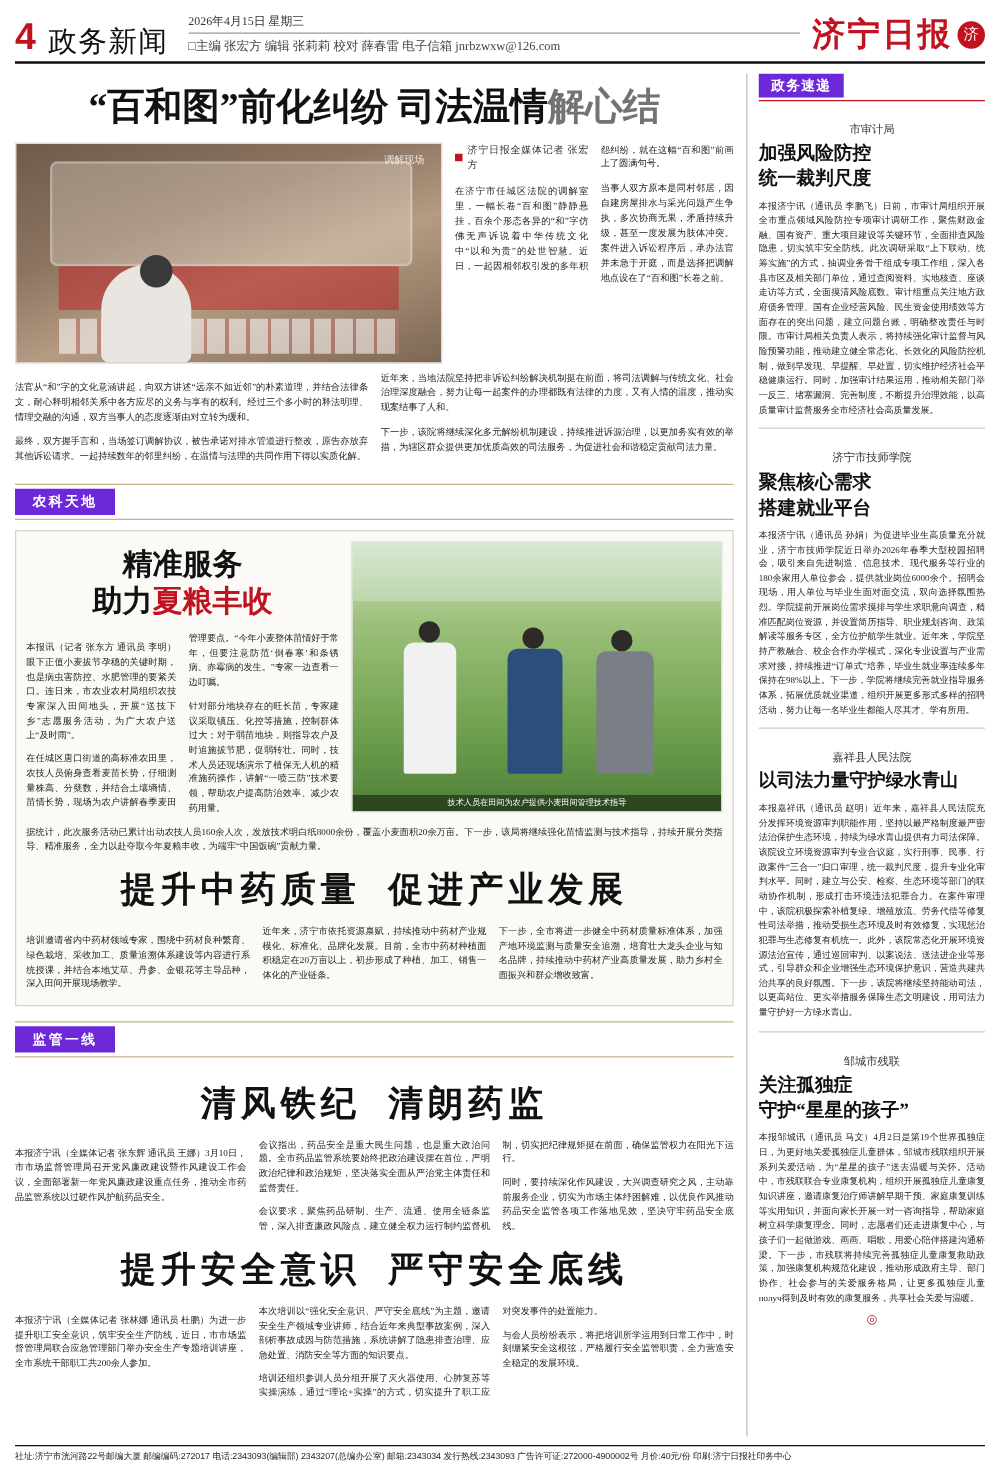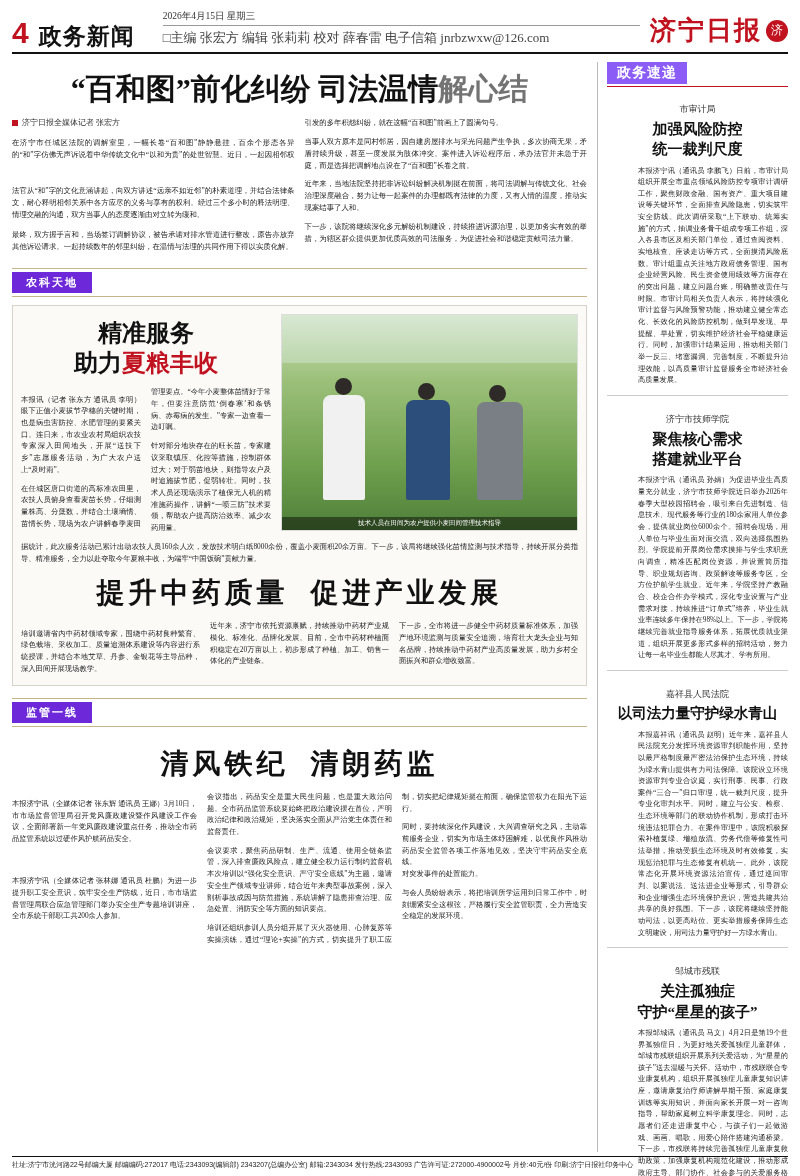--- a/index.html
+++ b/index.html
@@ -9,24 +9,24 @@
     font-family:"Liberation Serif", serif;
     color:#111;
     position:relative;
     overflow:hidden;
   }
   .page{position:relative;width:800px;height:1176px;box-sizing:border-box;padding:10px 12px 0 12px;}
 
   
   .masthead{display:flex;align-items:flex-end;gap:10px;border-bottom:2px solid #111;padding-bottom:4px;}
   .page-num{font-size:30px;font-weight:bold;color:#c1121f;line-height:1;font-family:"Liberation Sans",sans-serif;}
-  .sec-title{font-size:23px;font-weight:bold;letter-spacing:1px;line-height:1;}
-  .mh-meta{flex:1;display:flex;flex-direction:column;gap:3px;padding-bottom:1px;margin-left:18px;}
+  .sec-title{font-size:23px;font-weight:normal;letter-spacing:1px;line-height:1;}
+  .mh-meta{flex:1;display:flex;flex-direction:column;gap:3px;padding-bottom:1px;margin-left:6px;}
   .mh-date{font-size:9.5px;color:#333;border-bottom:1px solid #999;padding-bottom:2px;}
-  .mh-credits{font-size:13px;color:#444;}
+  .mh-credits{font-size:10px;color:#444;}
   .mh-right{display:flex;align-items:center;gap:4px;}
   .paper-name{font-size:26px;font-weight:bold;color:#c1121f;letter-spacing:2px;font-family:"Liberation Serif",serif;}
   .paper-logo{width:22px;height:22px;border-radius:50%;background:#c1121f;color:#fff;font-size:12px;display:flex;align-items:center;justify-content:center;}
 
   
   .content{display:flex;gap:10px;margin-top:8px;height:1090px;}
   .left-col{width:575px;display:flex;flex-direction:column;}
   .right-col{width:191px;border-left:1px solid #bbb;padding-left:9px;display:flex;flex-direction:column;}
 
   
@@ -75,26 +75,26 @@
   .photo2 .h1{left:18%;bottom:calc(14% + 105px);width:17px;height:17px;}
   .photo2 .h2{left:46%;bottom:calc(14% + 100px);width:17px;height:17px;}
   .photo2 .h3{left:70%;bottom:calc(14% + 98px);width:17px;height:17px;}
   .photo2 .cap2{position:absolute;left:0;right:0;bottom:0;background:rgba(0,0,0,.45);color:#fff;font-size:6.5px;text-align:center;padding:2px 0;}
 
   .body3{column-count:3;column-gap:10px;font-size:7.3px;line-height:1.6;text-align:justify;color:#222;}
   .body2{column-count:2;column-gap:10px;font-size:7.3px;line-height:1.6;text-align:justify;color:#222;}
   .body1{font-size:7.3px;line-height:1.6;text-align:justify;color:#222;}
 
   
-  .banner-r{background:#8b5cf6;color:#fff;font-size:14px;font-weight:bold;padding:2px 10px;display:inline-block;letter-spacing:1px;}
+  .banner-r{background:#6d28d9;color:#fff;font-size:11px;font-weight:bold;padding:2px 10px;display:inline-block;letter-spacing:1px;}
   .banner-r-wrap{border-bottom:1px solid #c1121f;margin-bottom:7px;padding-bottom:2px;}
   .r-org{font-size:9px;text-align:center;color:#333;margin-top:9px;}
-  .r-head{font-size:15px;font-weight:bold;text-align:center;line-height:1.35;margin:3px 0 6px;}
+  .r-head{font-size:15px;font-weight:bold;text-align:left;line-height:1.35;margin:3px 0 6px;}
   .r-head.one{font-size:14.5px;}
-  .r-body{font-size:7.2px;line-height:1.62;text-align:justify;color:#222;margin-left:31px;}
+  .r-body{font-size:7.2px;line-height:1.62;text-align:justify;color:#222;}
   .r-rule{border-top:1px solid #ccc;margin:8px 0;}
   .dot-sep{text-align:center;color:#c1121f;font-size:10px;line-height:1;margin:6px 0;}
 
   
   .footer{position:absolute;left:12px;right:12px;bottom:6px;border-top:1px solid #111;padding-top:3px;
     font-size:7px;color:#222;display:flex;justify-content:space-between;gap:6px;font-family:"Liberation Sans",sans-serif;}
 </style>
 </head>
 <body>
 
@@ -115,20 +115,30 @@
 
   <div class="content">
 
     <div class="left-col">
 
       <div class="lead-head">
         <span class="q">“百和图”</span><span>前化纠纷  司法温情</span><span class="red">解心结</span>
       </div>
 
       <div class="lead-block">
+        <div>
+          <div class="photo">
+            <div class="wall"></div>
+            <div class="board"></div>
+            <div class="grid"></div>
+            <div class="person"></div>
+            <div class="head"></div>
+            <div class="cap">调解现场</div>
+          </div>
+        </div>
         <div class="lead-right">
           <div class="byline">
             <span class="sq"></span>
             <span>济宁日报全媒体记者 张宏方</span>
           </div>
           <p>在济宁市任城区法院的调解室里，一幅长卷“百和图”静静悬挂，百余个形态各异的“和”字仿佛无声诉说着中华传统文化中“以和为贵”的处世智慧。近日，一起因相邻权引发的多年积怨纠纷，就在这幅“百和图”前画上了圆满句号。</p>
           <p>当事人双方原本是同村邻居，因自建房屋排水与采光问题产生争执，多次协商无果，矛盾持续升级，甚至一度发展为肢体冲突。案件进入诉讼程序后，承办法官并未急于开庭，而是选择把调解地点设在了“百和图”长卷之前。</p>
         </div>
       </div>
 
@@ -191,20 +201,23 @@
       <div class="two-col-head">
         <span>清风铁纪</span>&nbsp;&nbsp;<span>清朗药监</span>
       </div>
       <div class="body3">
         <p>本报济宁讯（全媒体记者 张东辉 通讯员 王娜）3月10日，市市场监督管理局召开党风廉政建设暨作风建设工作会议，全面部署新一年党风廉政建设重点任务，推动全市药品监管系统以过硬作风护航药品安全。</p>
         <p>会议指出，药品安全是重大民生问题，也是重大政治问题。全市药品监管系统要始终把政治建设摆在首位，严明政治纪律和政治规矩，坚决落实全面从严治党主体责任和监督责任。</p>
         <p>会议要求，聚焦药品研制、生产、流通、使用全链条监管，深入排查廉政风险点，建立健全权力运行制约监督机制，切实把纪律规矩挺在前面，确保监管权力在阳光下运行。</p>
         <p>同时，要持续深化作风建设，大兴调查研究之风，主动靠前服务企业，切实为市场主体纾困解难，以优良作风推动药品安全监管各项工作落地见效，坚决守牢药品安全底线。</p>
       </div>
 
+      <div class="two-col-head">
+        <span>提升安全意识</span>&nbsp;&nbsp;<span>严守安全底线</span>
+      </div>
       <div class="body3">
         <p>本报济宁讯（全媒体记者 张林娜 通讯员 杜鹏）为进一步提升职工安全意识，筑牢安全生产防线，近日，市市场监督管理局联合应急管理部门举办安全生产专题培训讲座，全市系统干部职工共200余人参加。</p>
         <p>本次培训以“强化安全意识、严守安全底线”为主题，邀请安全生产领域专业讲师，结合近年来典型事故案例，深入剖析事故成因与防范措施，系统讲解了隐患排查治理、应急处置、消防安全等方面的知识要点。</p>
         <p>培训还组织参训人员分组开展了灭火器使用、心肺复苏等实操演练，通过“理论+实操”的方式，切实提升了职工应对突发事件的处置能力。</p>
         <p>与会人员纷纷表示，将把培训所学运用到日常工作中，时刻绷紧安全这根弦，严格履行安全监管职责，全力营造安全稳定的发展环境。</p>
       </div>
     </div>
 
     <div class="right-col">
       <div class="banner-r-wrap">

